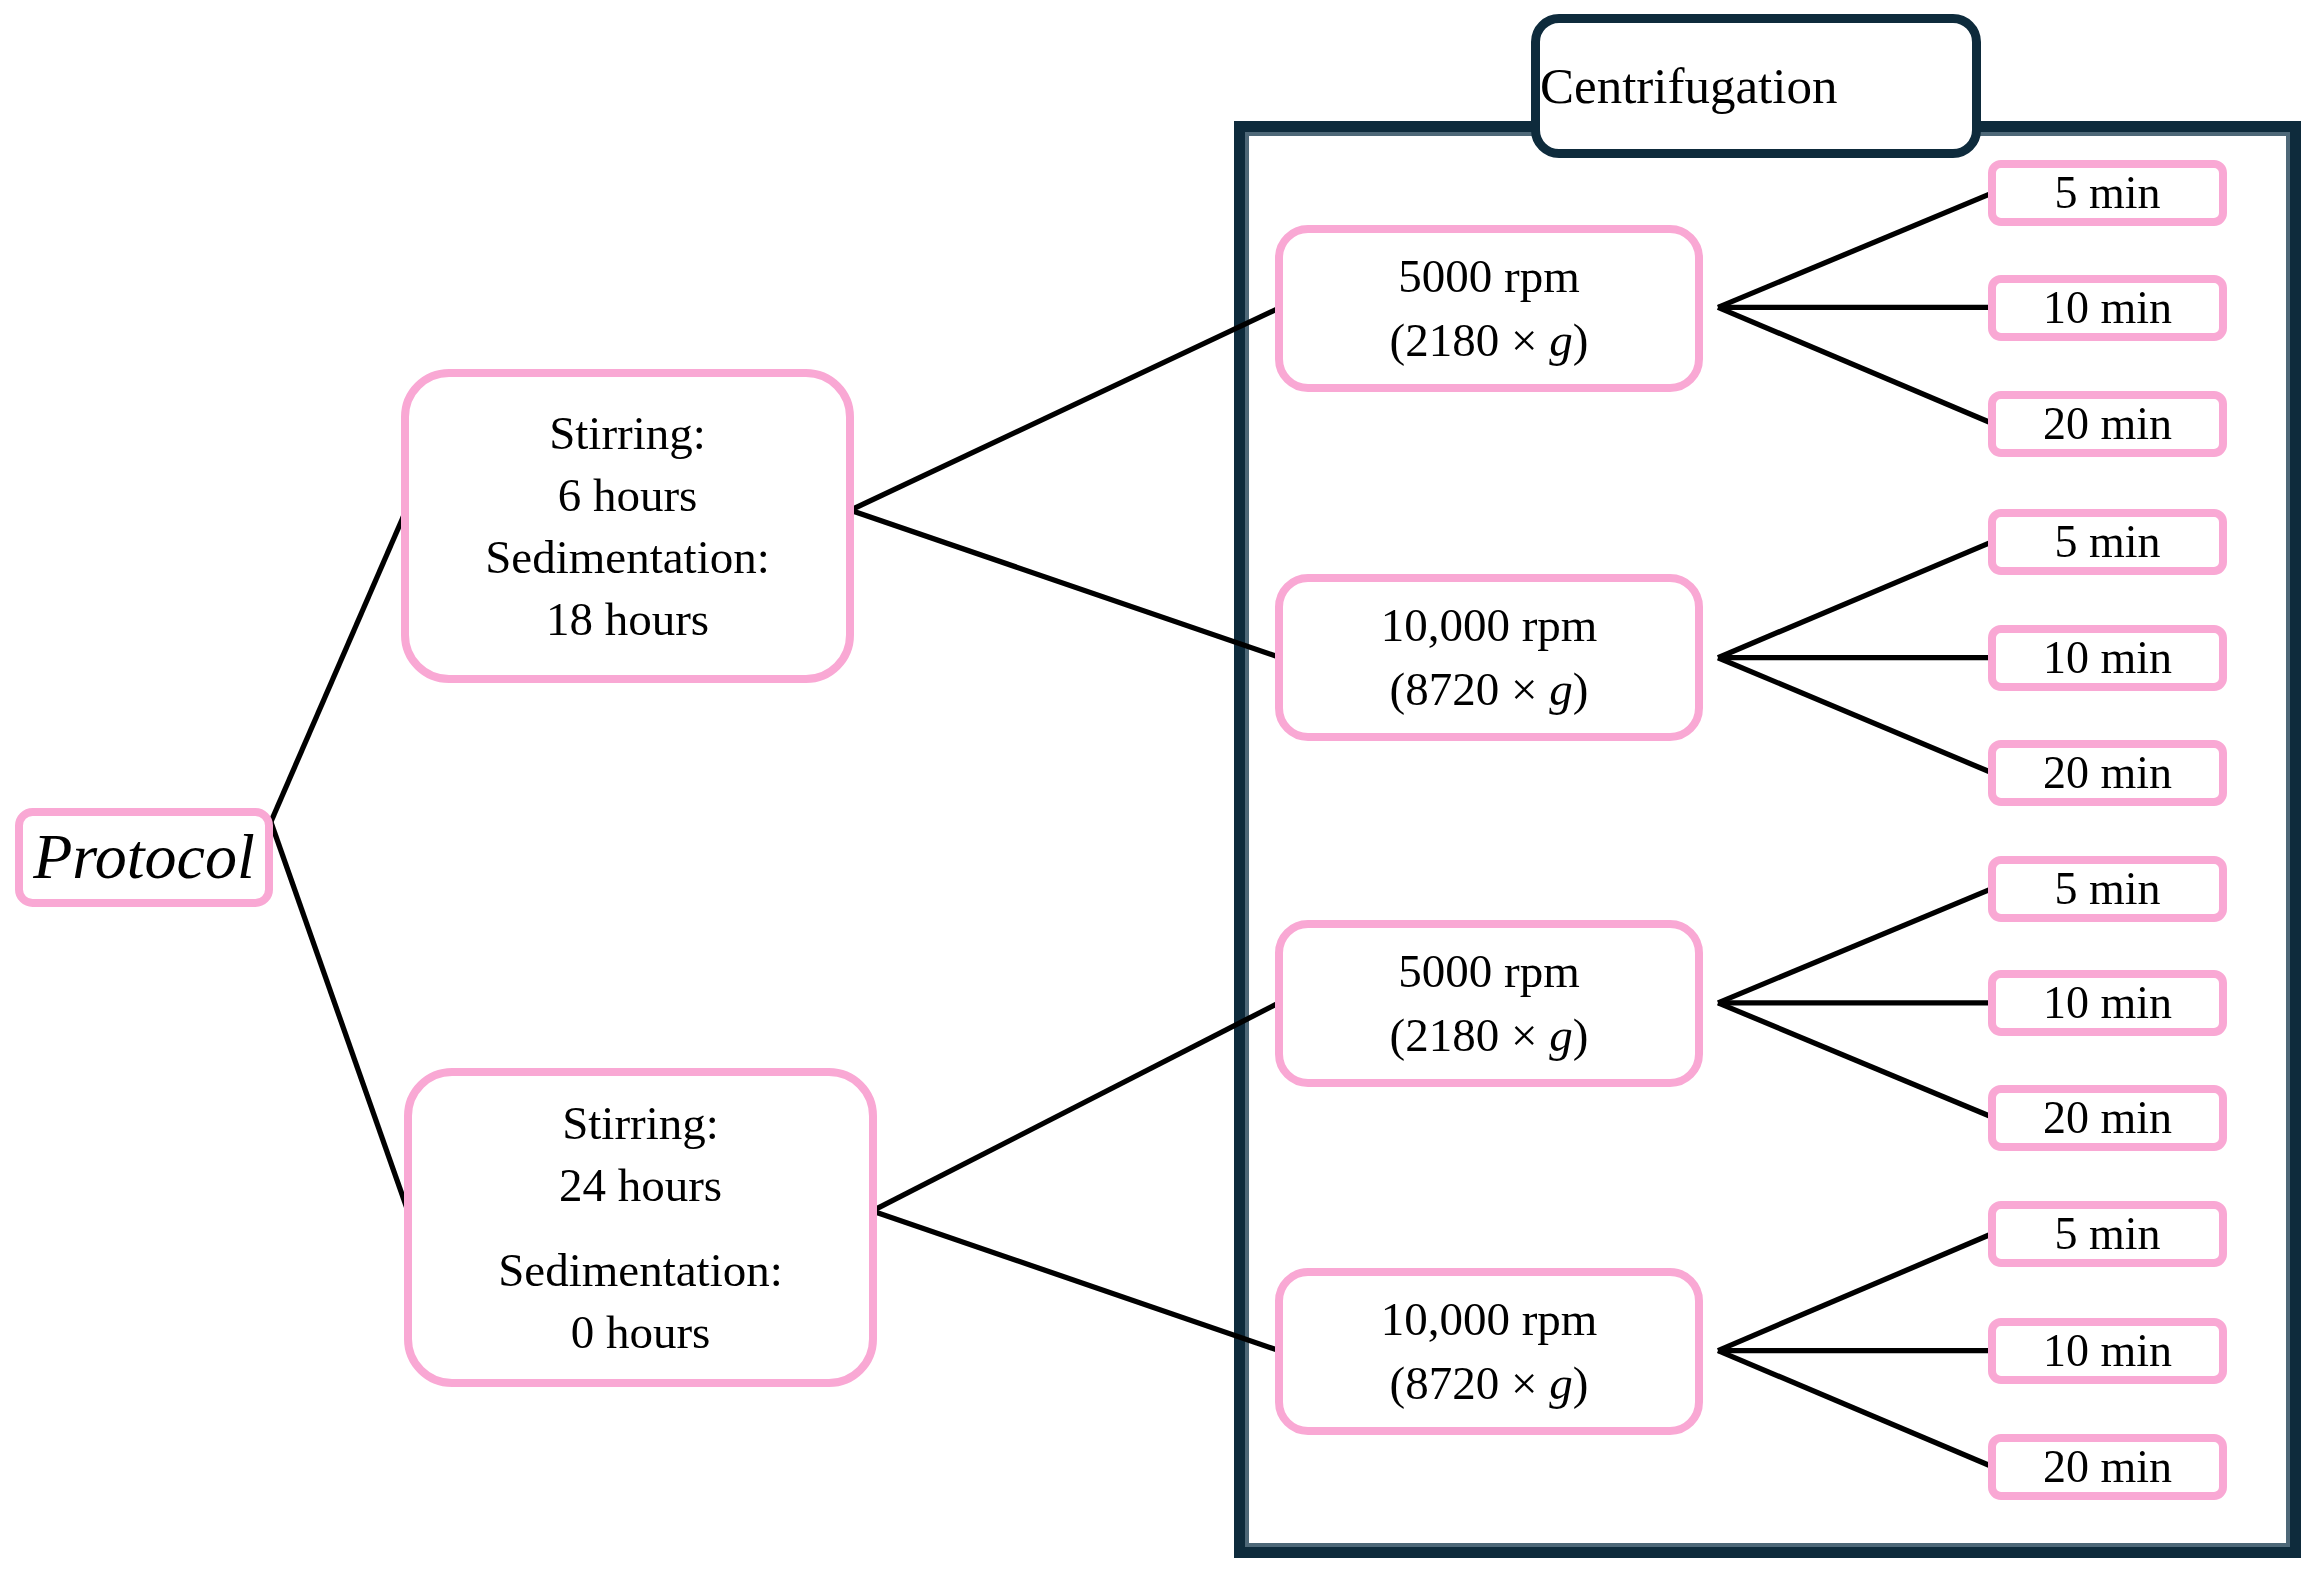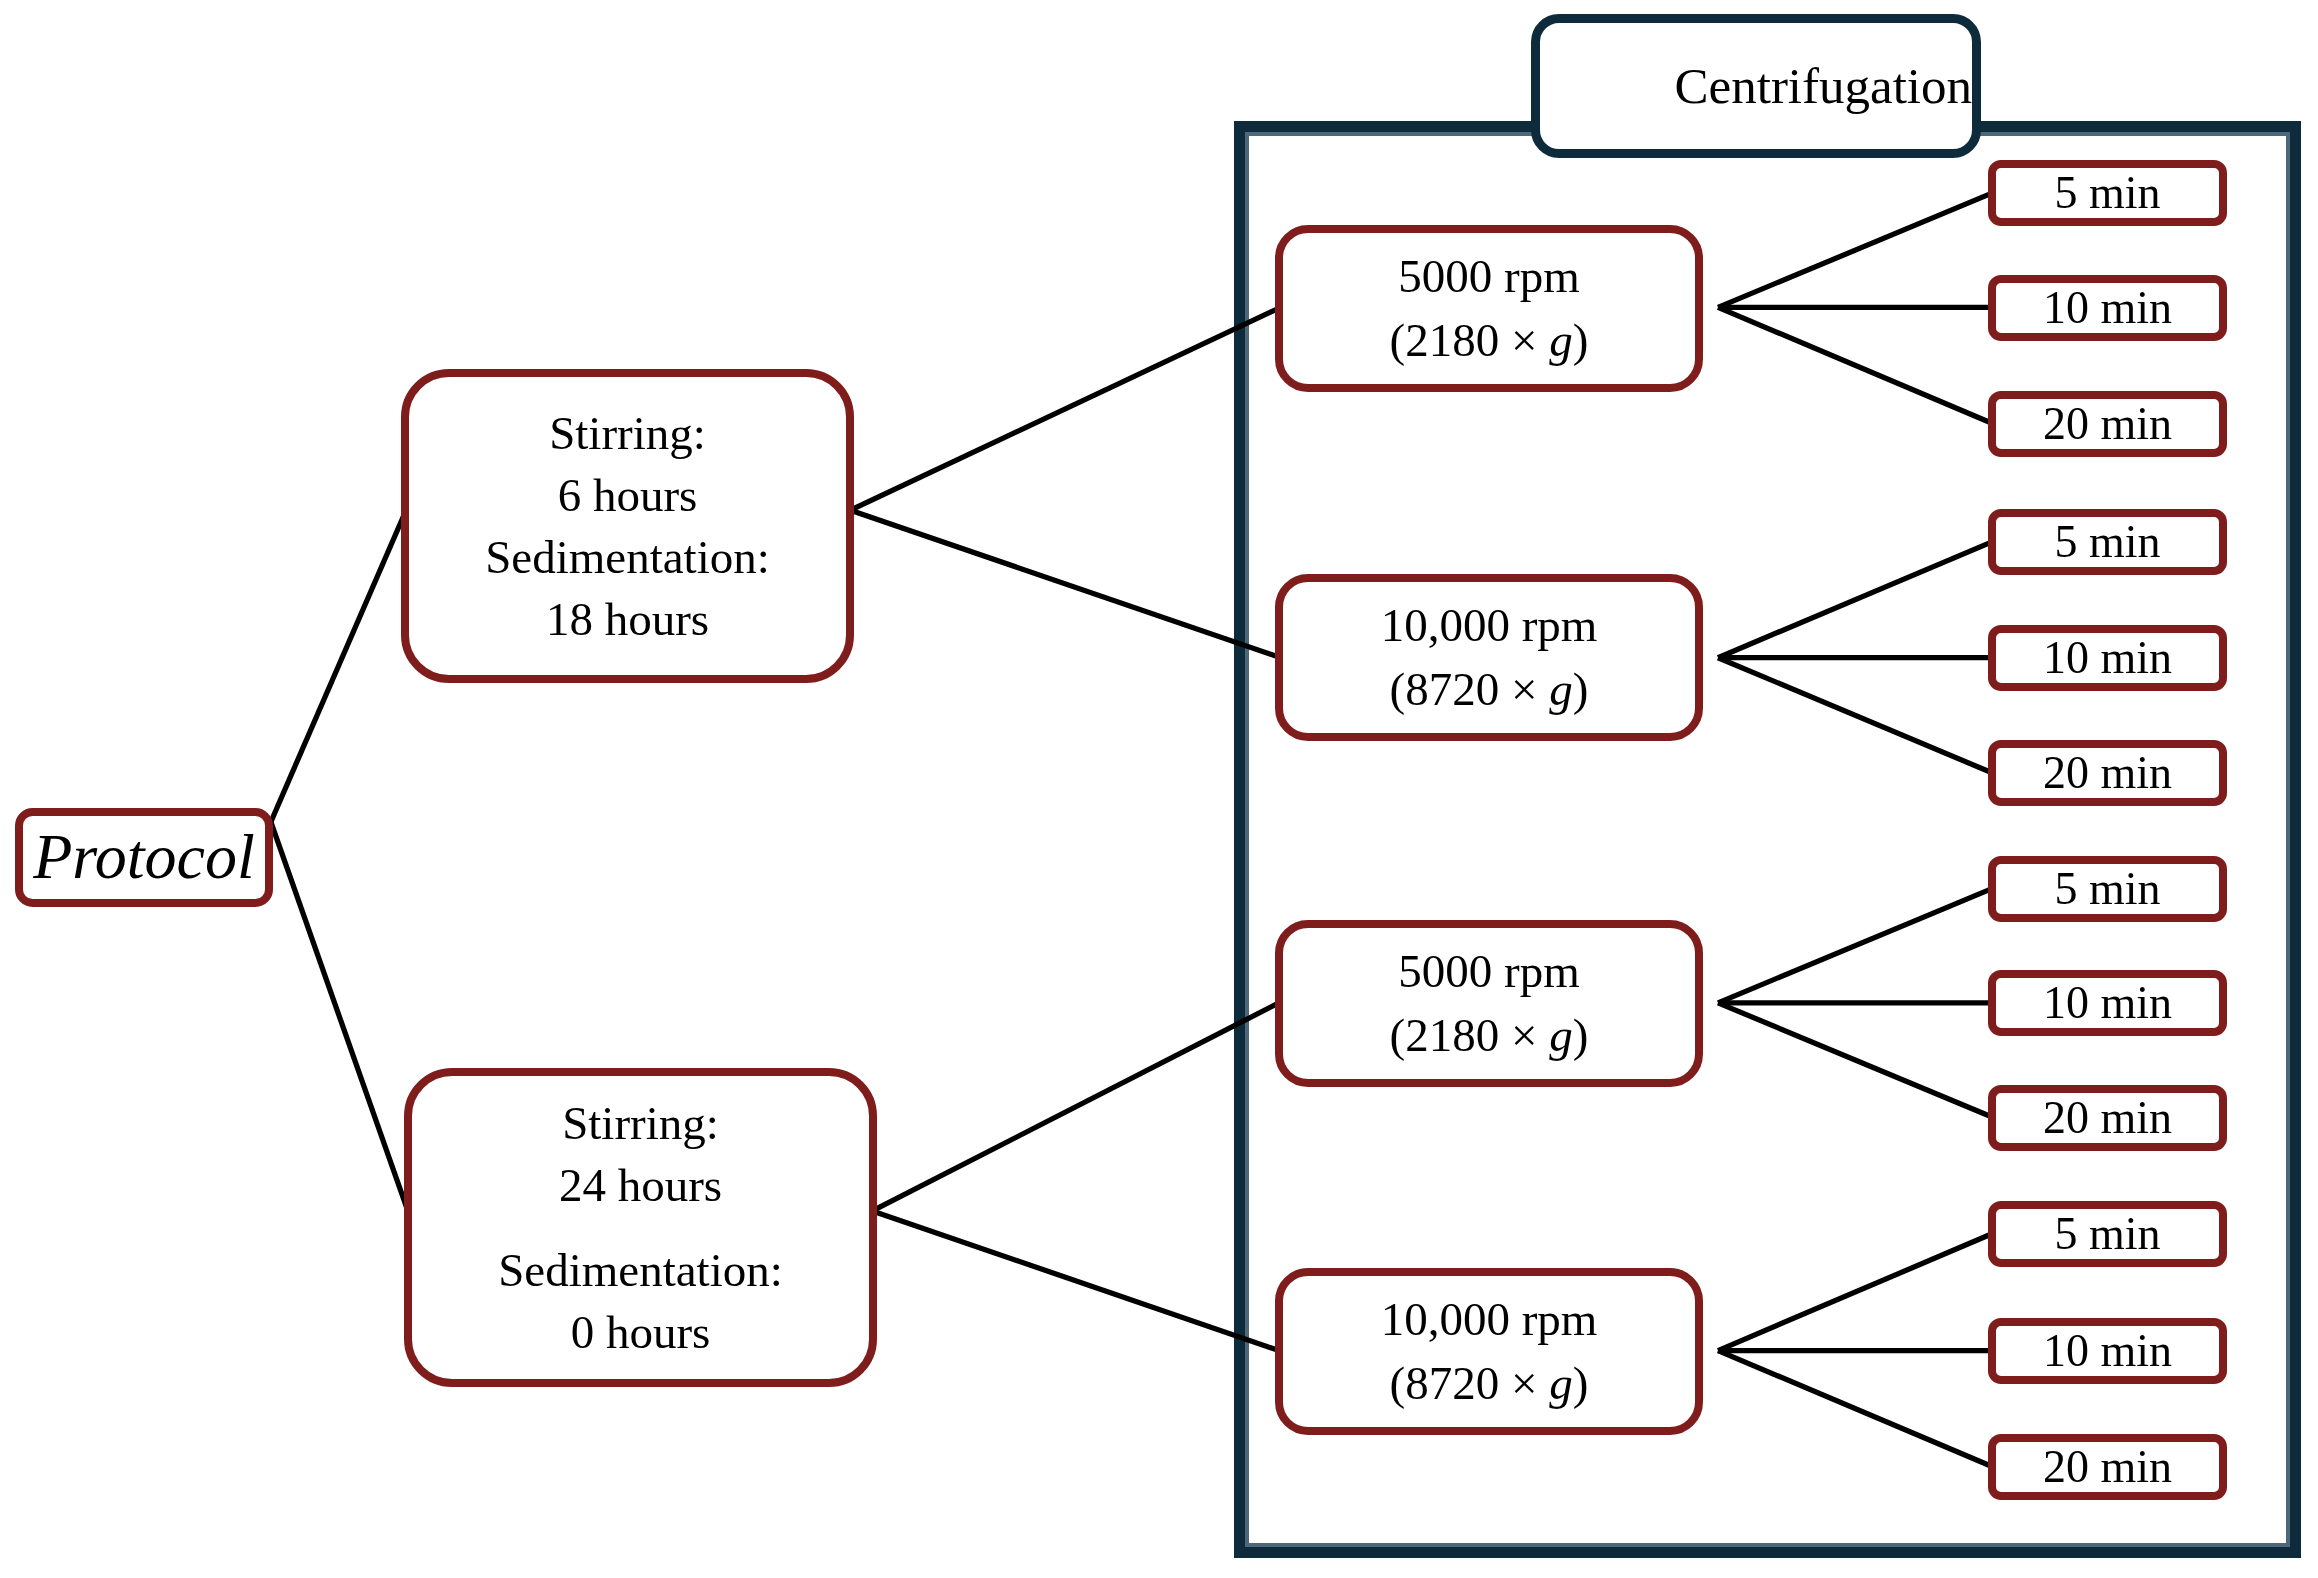--- a/index.html
+++ b/index.html
@@ -48,21 +48,21 @@
   svg.connectors line {
     stroke: #000000;
     stroke-width: 6;
   }
 
   
   .node {
     position: absolute;
     box-sizing: border-box;
     background: #ffffff;
-    border: 8px solid #7f1d1d;
+    border: 8px solid #f9a8d4;
     display: flex;
     flex-direction: column;
     align-items: center;
     justify-content: center;
     text-align: center;
     z-index: 3;
     line-height: 1.32;
   }
 
   .protocol {
@@ -107,21 +107,21 @@
   .title-box {
     position: absolute;
     left: 1531px; top: 14px;
     width: 450px; height: 144px;
     box-sizing: border-box;
     background: #ffffff;
     border: 9.7px solid #0e2b3c;
     border-radius: 28px;
     display: flex;
     align-items: center;
-    justify-content: flex-end;
+    justify-content: flex-start;
     text-align: center;
     font-size: 51px;
     z-index: 4;
   }
 </style>
 </head>
 <body>
 
 <div class="canvas">
 

